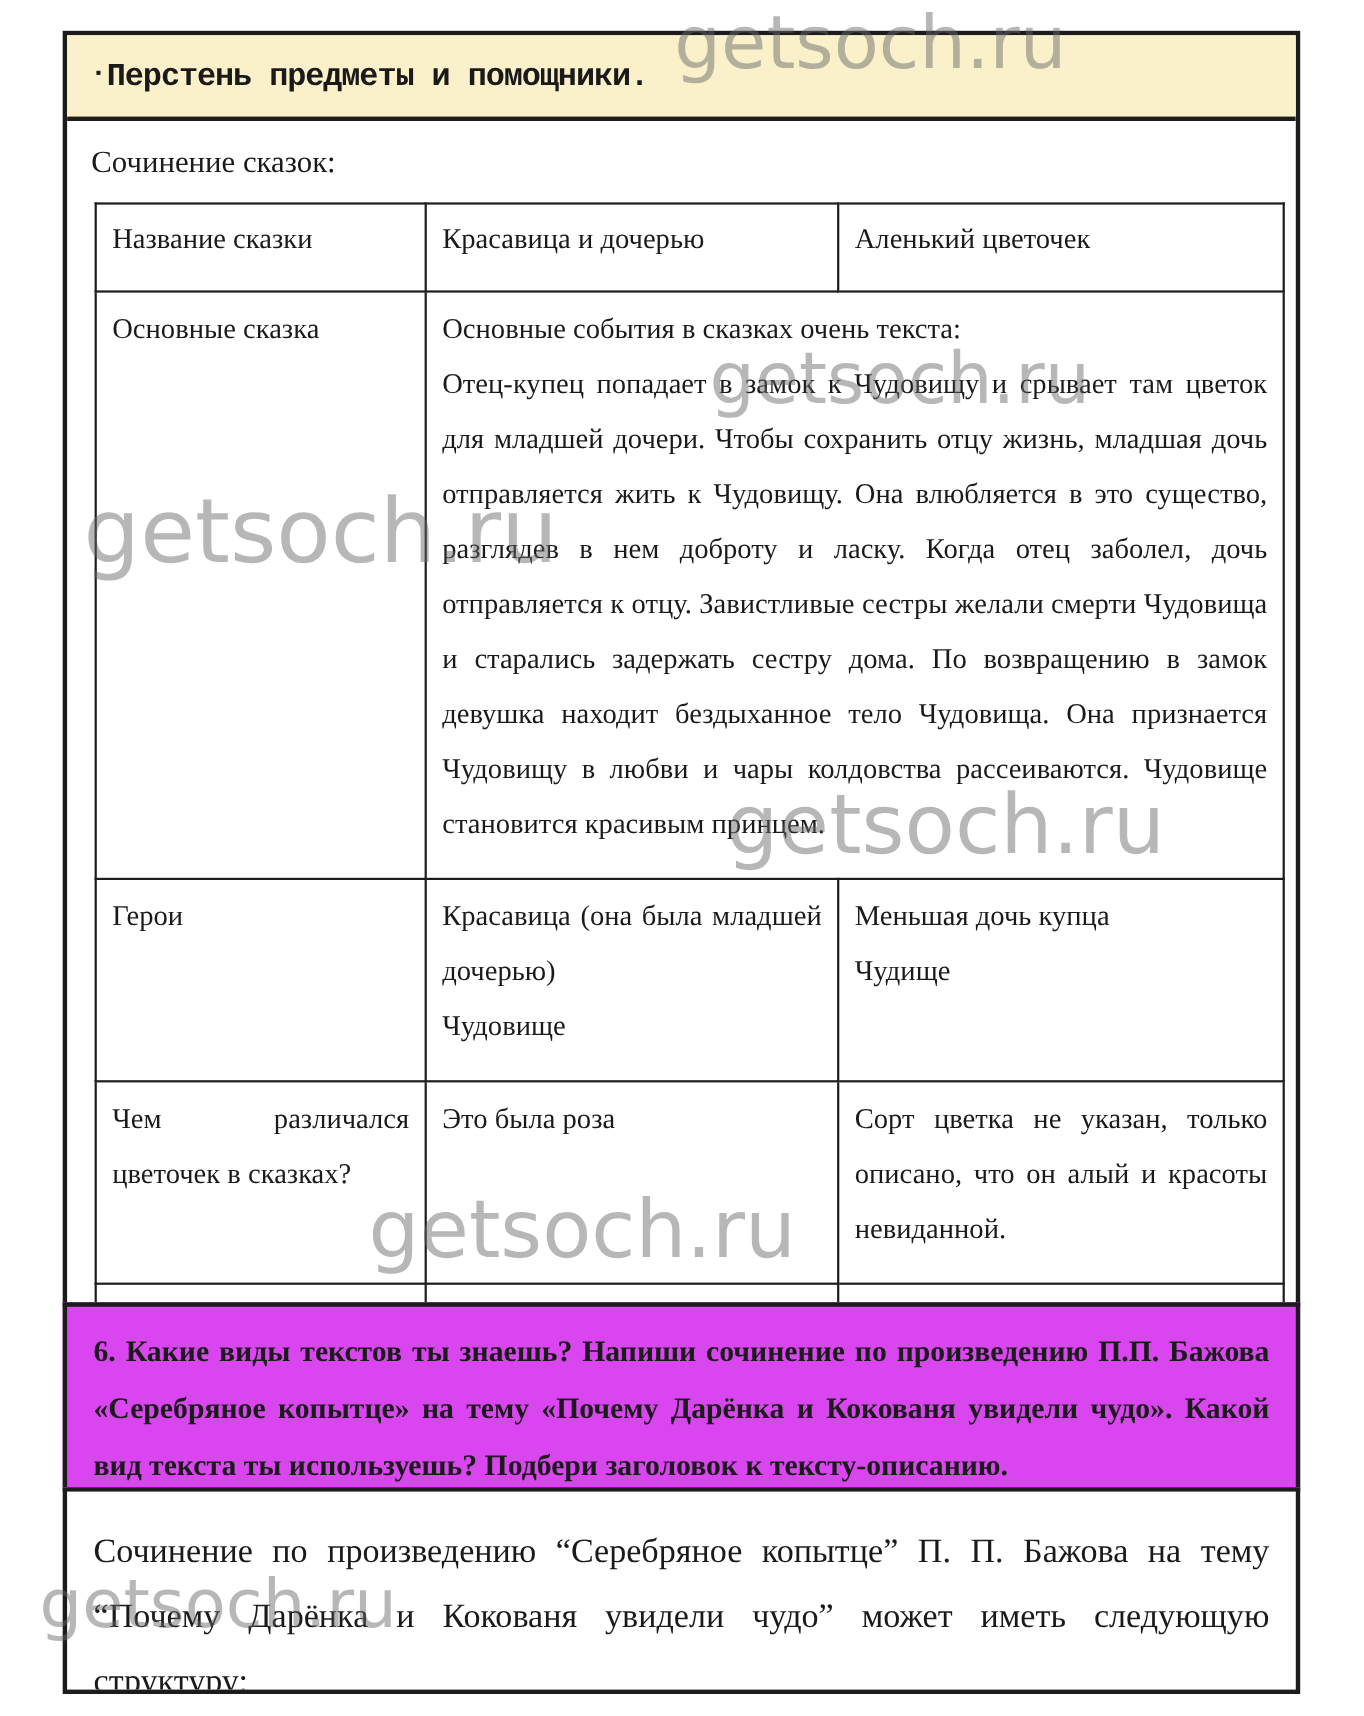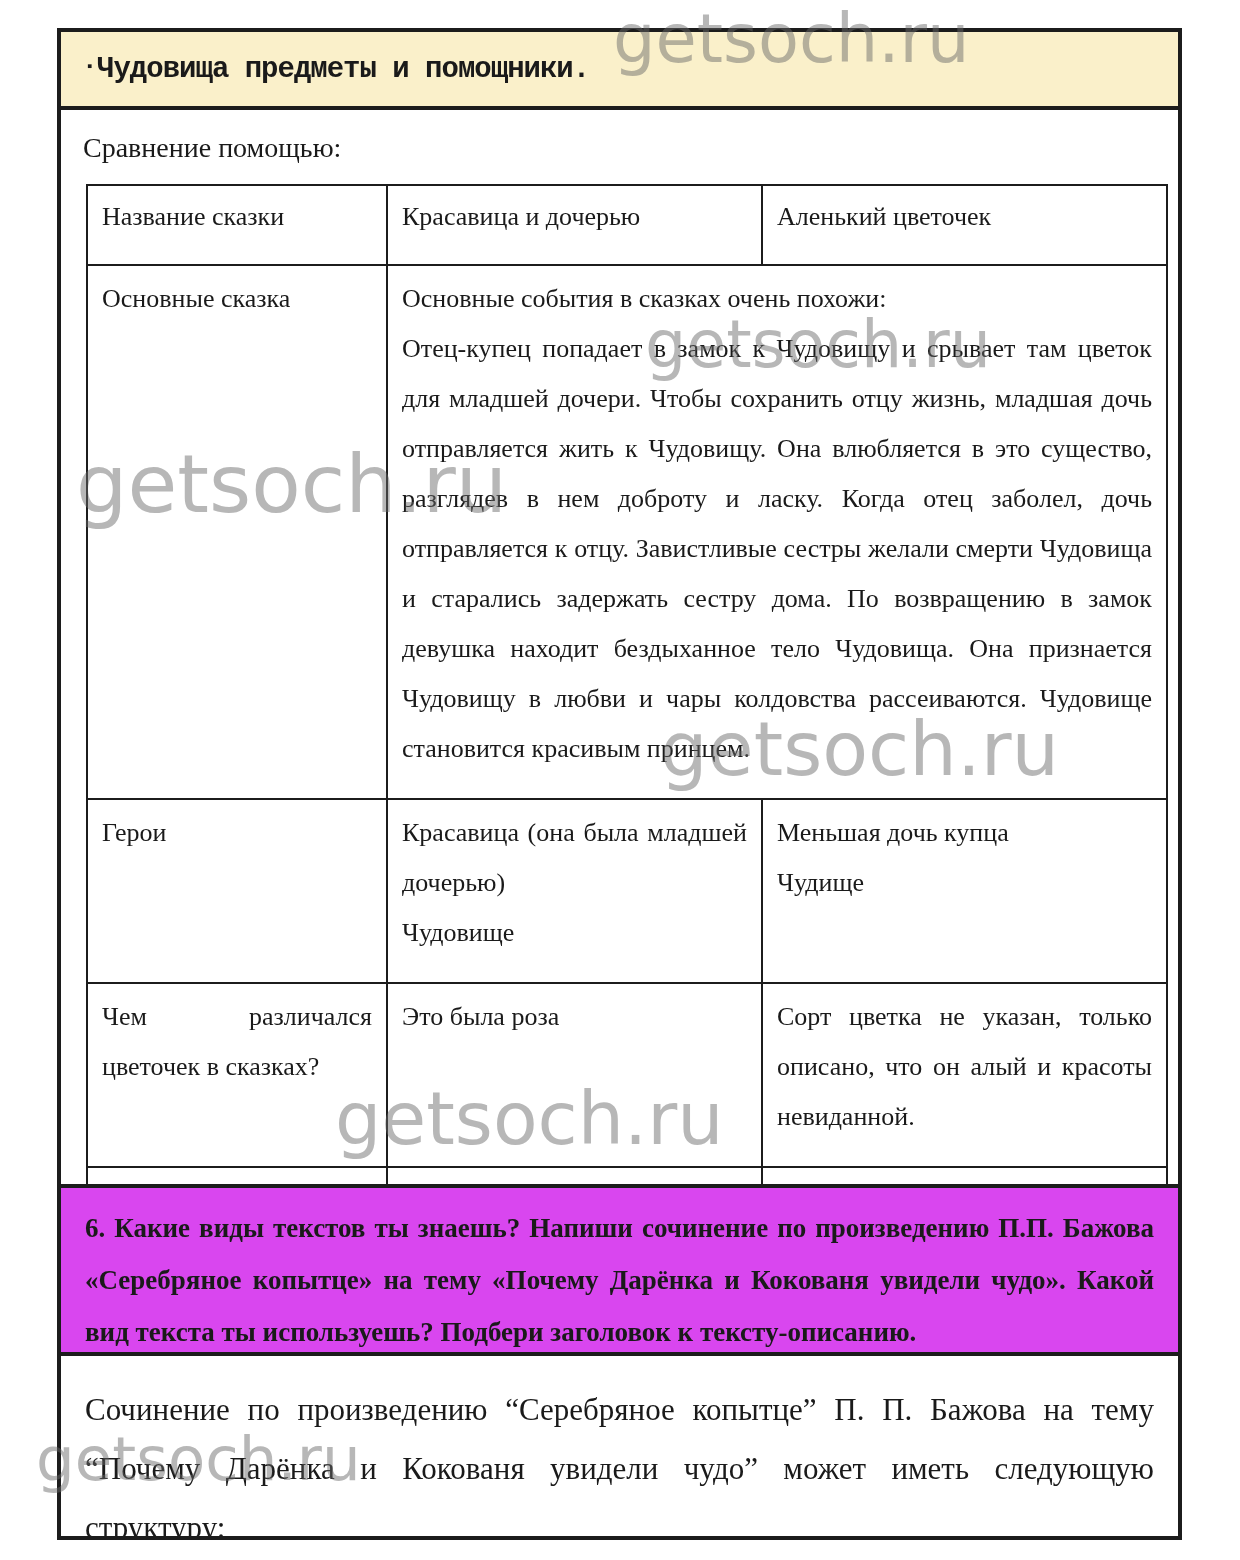--- a/index.html
+++ b/index.html
@@ -97,41 +97,41 @@
   }
 </style>
 </head>
 <body>
 
 <div class="page">
 
   <div class="box main-box">
     <div class="title-banner">
       <span class="bullet">▪</span>
-        <span>Чудовища предметы и помощники.</span>
+        <span>Перстень предметы и помощники.</span>
     </div>
 
-    <div class="compare-label">Сравнение помощью:</div>
+    <div class="compare-label">Сочинение сказок:</div>
 
     <table class="cmp">
       <colgroup>
         <col style="width:300px">
         <col style="width:375px">
         <col style="width:405px">
       </colgroup>
       <tbody>
           <tr class="hdr">
         <td>Название сказки</td>
         <td>Красавица и дочерью</td>
         <td>Аленький цветочек</td>
       </tr>
       <tr>
         <td class="nojust">Основные сказка</td>
         <td colspan="2">
-          <p class="nojust" style="text-align:left">Основные события в сказках очень похожи:</p>
+          <p class="nojust" style="text-align:left">Основные события в сказках очень текста:</p>
           <p>Отец-купец попадает в замок к Чудовищу и срывает там цветок для младшей дочери. Чтобы сохранить отцу жизнь, младшая дочь отправляется жить к Чудовищу. Она влюбляется в это существо, разглядев в нем доброту и ласку. Когда отец заболел, дочь отправляется к отцу. Завистливые сестры желали смерти Чудовища и старались задержать сестру дома. По возвращению в замок девушка находит бездыханное тело Чудовища. Она признается Чудовищу в любви и чары колдовства рассеиваются. Чудовище становится красивым принцем.</p>
         </td>
       </tr>
       <tr>
         <td class="nojust">Герои</td>
         <td>
           <p>Красавица (она была младшей дочерью)</p>
           <p>Чудовище</p>
         </td>
         <td class="nojust">

